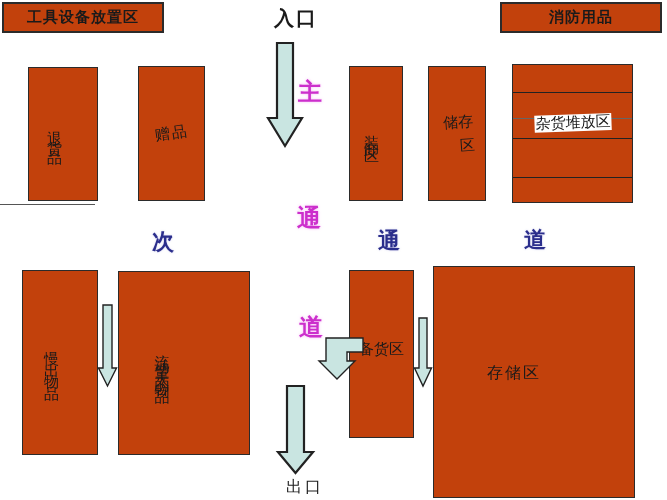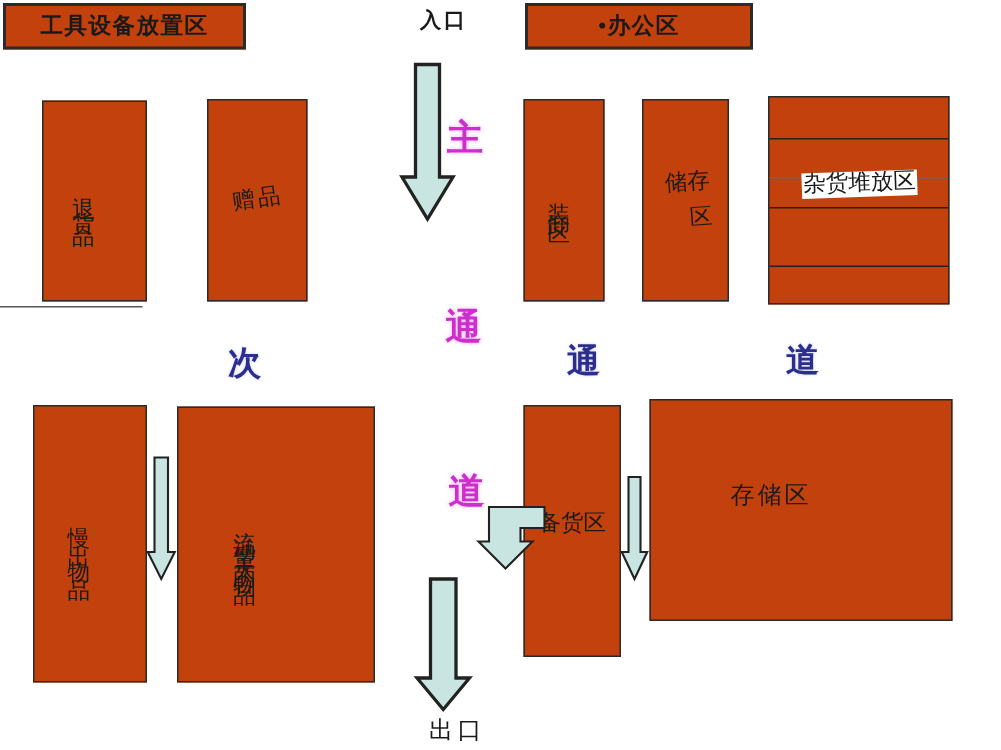--- a/index.html
+++ b/index.html
@@ -34,23 +34,23 @@
   .wall{position:absolute;border-top:1.5px solid #555;}
 </style>
 </head>
 <body>
 
 <div class="canvas">
 
   <div class="box hbox" style="left:2px;top:2px;width:162px;height:31px;">
     <span class="hlabel">工具设备放置区</span>
   </div>
-  <div class="free-label" style="left:270px;top:5px;width:52px;font-size:14px;font-weight:600;letter-spacing:2px;">入口</div>
-  <div class="box hbox" style="left:350px;top:2px;width:152px;height:31px;">
-    <span class="hlabel">•办公区</span>
+  <div class="free-label" style="left:270px;top:5px;width:52px;font-size:20px;font-weight:600;letter-spacing:2px;">入口</div>
+  <div class="box hbox" style="left:500px;top:2px;width:162px;height:31px;">
+    <span class="hlabel">消防用品</span>
   </div>
 
   <div class="box" style="left:28px;top:67px;width:70px;height:134px;">
     <span class="vtext" style="letter-spacing:10px;margin-right:18px;">退货品</span>
   </div>
   <div class="box" style="left:138px;top:66px;width:67px;height:135px;">
     <span class="label" style="transform:rotate(-8deg);letter-spacing:2px;">赠品</span>
   </div>
 
   <div class="box" style="left:349px;top:66px;width:54px;height:135px;">
@@ -72,21 +72,21 @@
   <div class="box" style="left:22px;top:270px;width:76px;height:185px;">
     <span class="vtext" style="letter-spacing:12px;margin-right:18px;">慢出物品</span>
   </div>
   <div class="box" style="left:118px;top:271px;width:132px;height:184px;">
     <span class="vtext" style="letter-spacing:6px;margin-right:45px;">流动量大的物品</span>
   </div>
 
   <div class="box" style="left:349px;top:270px;width:65px;height:168px;">
     <span class="label" style="white-space:nowrap;margin-top:-8px;">备货区</span>
   </div>
-  <div class="box" style="left:433px;top:266px;width:202px;height:148px;">
+  <div class="box" style="left:433px;top:266px;width:202px;height:232px;">
     <span class="label" style="font-size:16px;margin-right:40px;margin-top:-18px;letter-spacing:2px;">存储区</span>
   </div>
 
   <div class="free-label aisle main" style="left:290px;top:76px;width:40px;">主</div>
   <div class="free-label aisle main" style="left:289px;top:202px;width:40px;">通</div>
   <div class="free-label aisle main" style="left:291px;top:311px;width:40px;">道</div>
   <div class="free-label aisle secondary" style="left:143px;top:227px;width:40px;">次</div>
   <div class="free-label aisle secondary" style="left:369px;top:226px;width:40px;">通</div>
   <div class="free-label aisle secondary" style="left:515px;top:225px;width:40px;">道</div>
 

